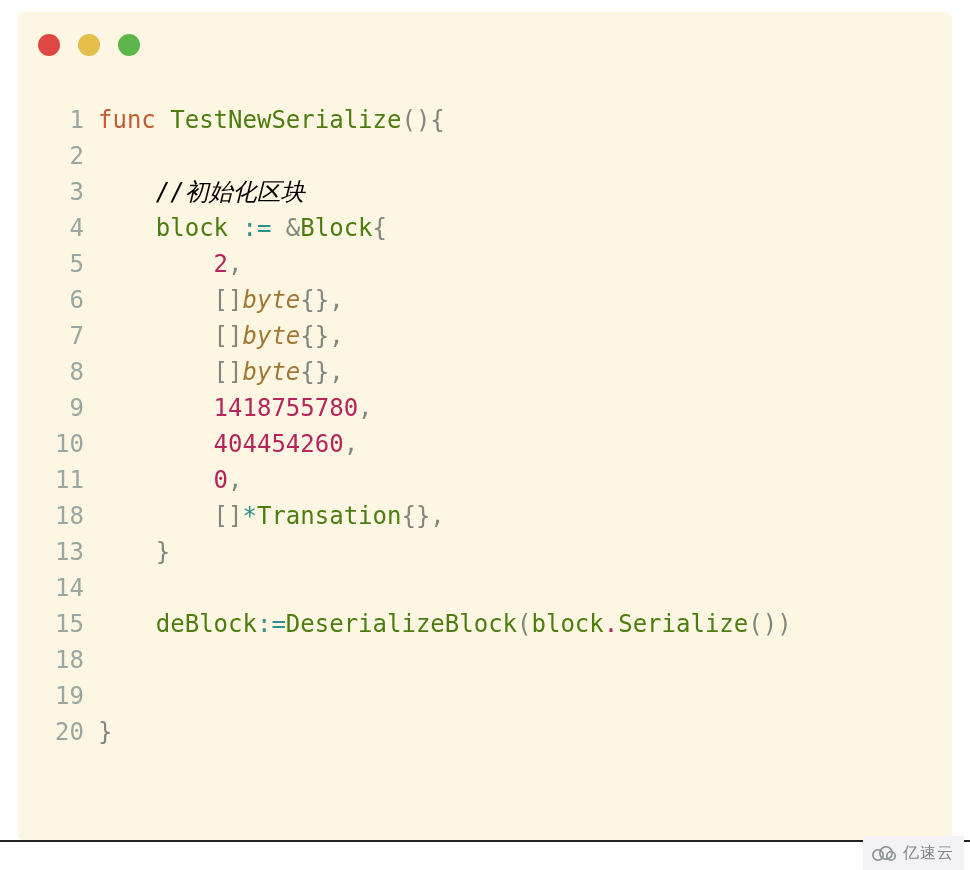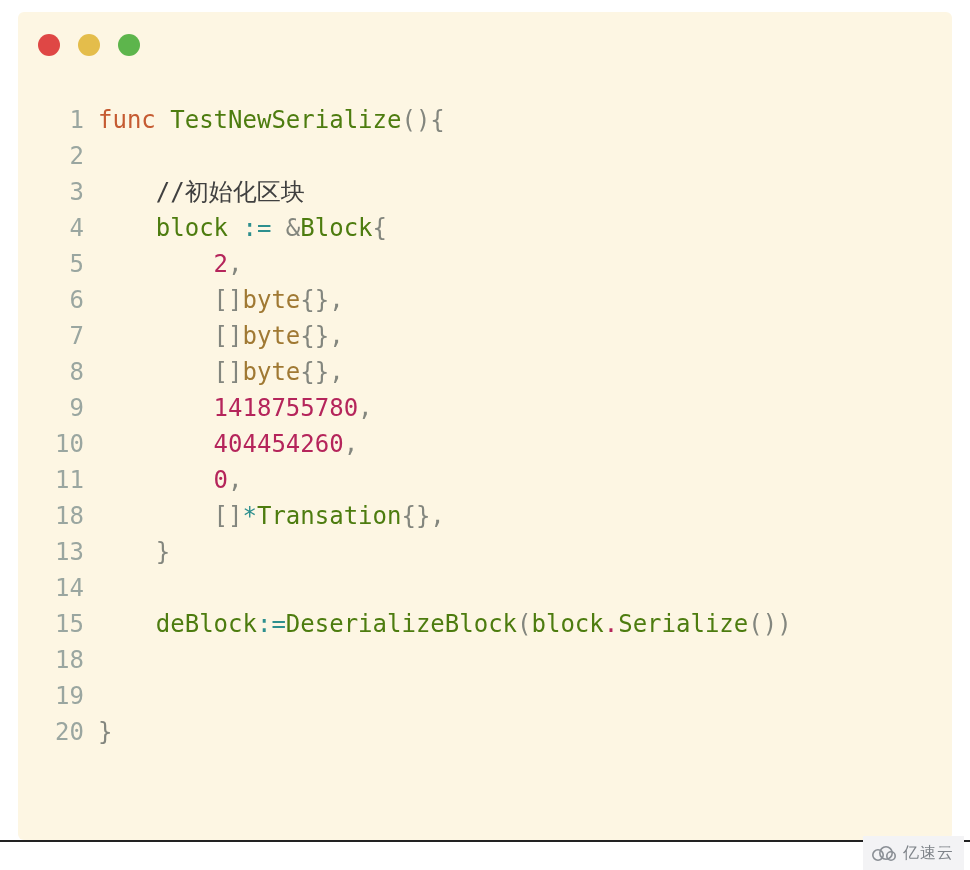--- a/index.html
+++ b/index.html
@@ -62,23 +62,23 @@
     user-select: none;
   }
   .code-content {
     flex: 1 1 auto;
   }
 
   
   .tok-key    { color: #c55b32; text-align: center; }            
   .tok-ident  { color: #4d7c0f; }            
   .tok-plain  { color: #83867e; }            
-  .tok-comment{ color: #404040; }
+  .tok-comment{ color: #000000; font-style: italic; }
   .tok-op     { color: #2d8f8e; }            
-  .tok-builtin{ color: #a07933; }            
+  .tok-builtin{ color: #a07933; font-style: italic; }            
   .tok-num    { color: #b5255b; }            
   .tok-star   { color: #2d8f8e; }
   .tok-dot    { color: #b5255b; }
 
   .bottom-line {
     position: absolute;
     left: 0;
     bottom: 28px;
     width: 100%;
     height: 2px;

